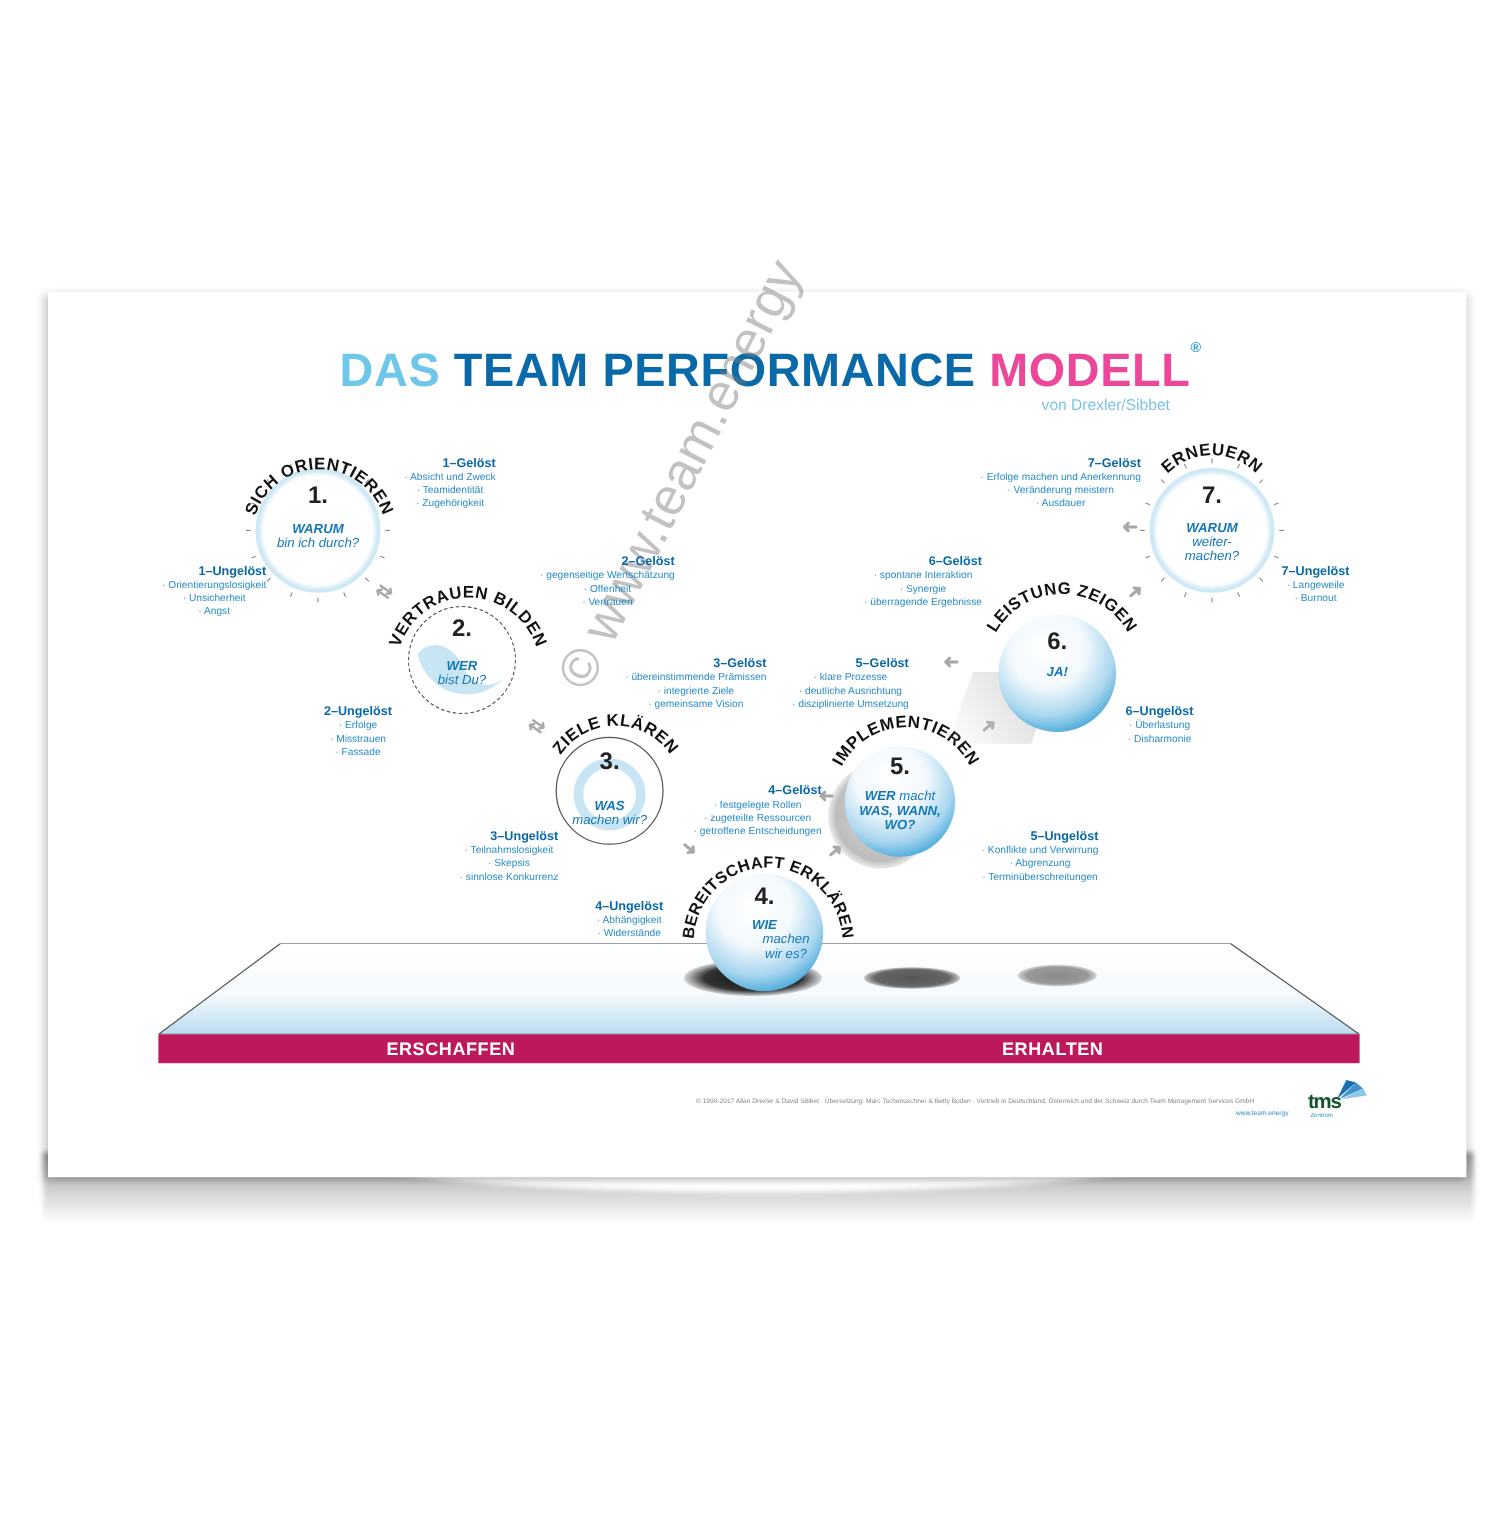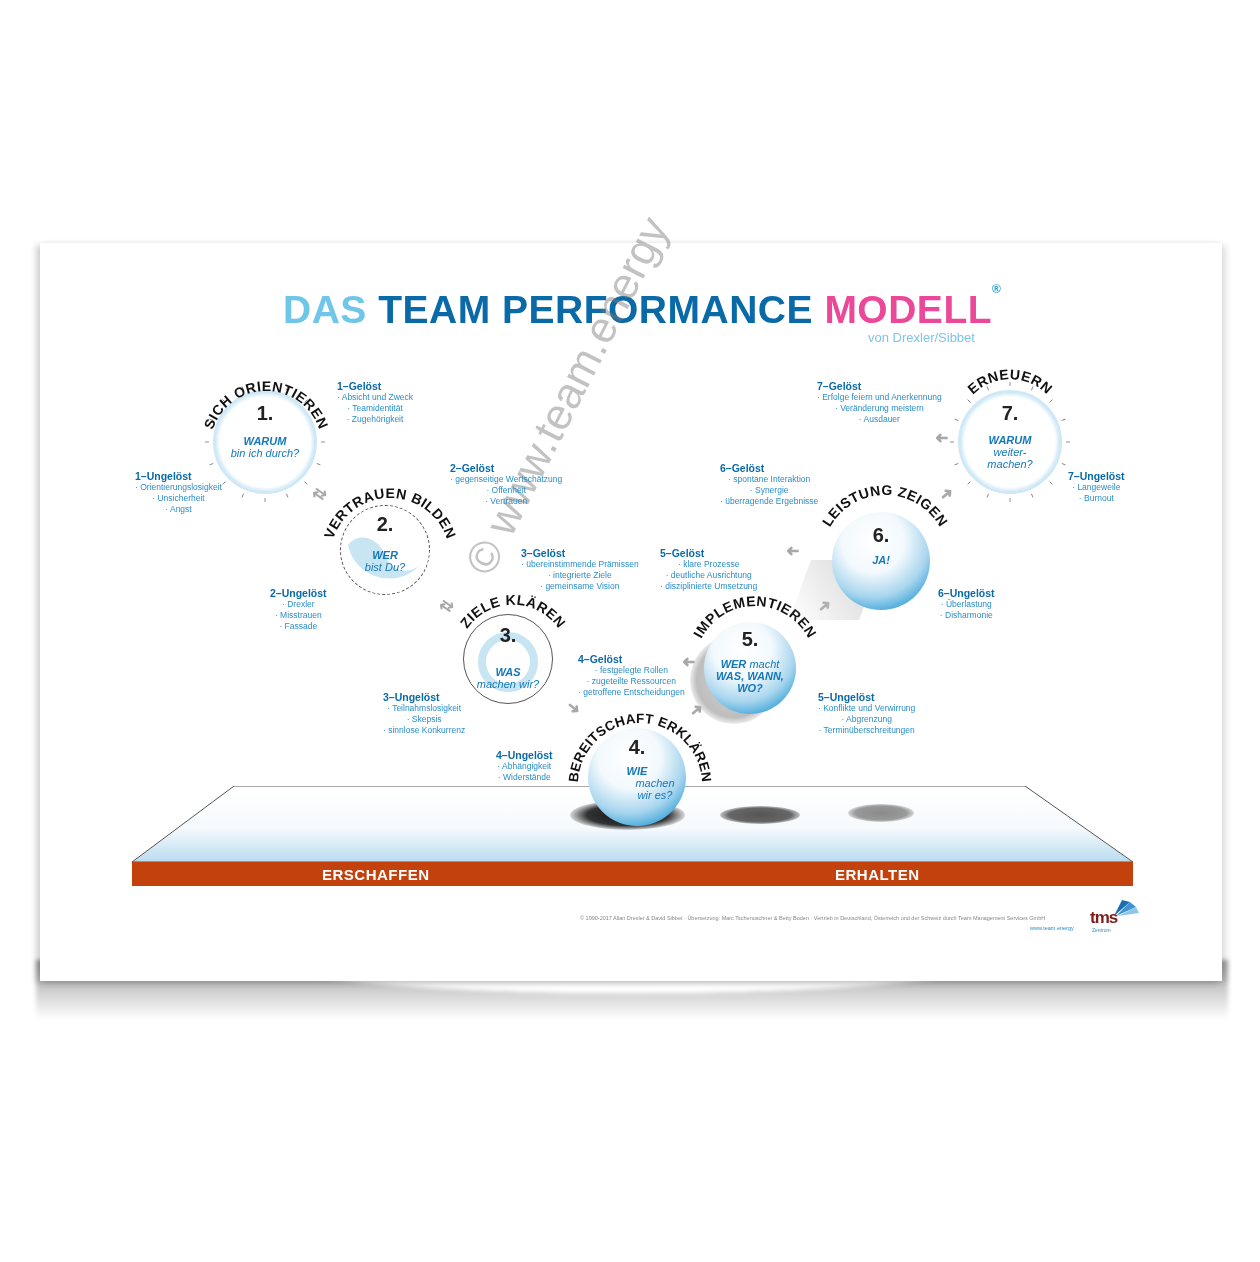--- a/index.html
+++ b/index.html
@@ -10,36 +10,36 @@
     filter: blur(2px); }
   .poster { position:absolute; left:40px; top:243px; width:1182px; height:738px; background:#fff;
     box-shadow: -4px 2px 6px rgba(0,0,0,0.18), 4px 2px 6px rgba(0,0,0,0.12); }
   .title { position:absolute; left:283px; top:288px; font-weight:bold; font-size:39px; letter-spacing:0.5px; white-space:nowrap; }
   .t-light { color:#6ec6e8; }
   .t-dark { color:#0a6aa8; }
   .t-mid { color:#ec4899; }
   .t-reg { font-size:12px; vertical-align:top; position:relative; top:-6px; color:#2a9fd6; }
   .subtitle { position:absolute; left:868px; top:330px; font-size:13px; color:#7fc3e6; }
   .abs { position:absolute; }
-  .lbl-head { font-weight:bold; font-size:10.5px; color:#0a6aa8; line-height:12px; }
+  .lbl-head { font-weight:bold; font-size:10.5px; color:#0a6aa8; line-height:12px;text-align:right; }
   .lbl-item { font-size:8.5px; color:#2a8dc8; line-height:11px; white-space:nowrap;text-align:center; }
   .stage-num { position:absolute; font-weight:bold; font-size:20px; color:#222; text-align:center; width:100%; }
   .stage-q { position:absolute; font-style:italic; font-size:11px; color:#1478b8; text-align:center; width:100%; line-height:12px; }
   .stage-q b { font-weight:bold; }
   .ring { position:absolute; border-radius:50%; box-sizing:border-box; }
   .sphere { position:absolute; border-radius:50%;
     background: radial-gradient(circle at 42% 30%, #ffffff 0%, #f3f9fd 35%, #a9d6ee 62%, #2f9ed6 85%, #1478b8 100%); }
   .arc-text { position:absolute; overflow:visible; }
-  .band { position:absolute; left:132px; top:862px; width:1001px; height:24px; background:#c2410c; }
+  .band { position:absolute; left:132px; top:862px; width:1001px; height:24px; background:#be185d; }
   .band span { position:absolute; top:4px; font-weight:bold; font-size:15px; color:#fff; letter-spacing:0.5px; }
   .platform { position:absolute; left:132px; top:786px; width:1001px; height:76px; }
   .footer { position:absolute; left:580px; top:915px; font-size:5.5px; color:#888; white-space:nowrap; }
   .footer-url { position:absolute; left:1030px; top:925px; font-size:5.5px; color:#2a8dc8; }
   .logo { position:absolute; left:1090px; top:898px; width:50px; height:40px; }
-  .logo-tms { position:absolute; left:0; top:10px; font-weight:bold; font-size:17px; color:#7f1d1d; letter-spacing:-1px; }
+  .logo-tms { position:absolute; left:0; top:10px; font-weight:bold; font-size:17px; color:#14532d; letter-spacing:-1px; }
   .logo-sub { position:absolute; left:2px; top:29px; font-size:5px; color:#2a8dc8; }
   .arrow { position:absolute; color:#a8a8a8; font-size:16px; font-weight:bold; line-height:16px; }
   .shadow-ellipse { position:absolute; border-radius:50%; }
   .watermark { position:absolute; left:455px; top:560px; font-size:44px; color:rgba(120,120,120,0.45); transform:rotate(-63deg); transform-origin:left top; white-space:nowrap; font-family:"Liberation Sans", sans-serif; }
 </style>
 </head>
 <body>
 
 <div class="poster-shadow"></div>
 <div class="poster"></div>
@@ -140,21 +140,21 @@
   <text font-family="Liberation Sans, sans-serif" font-weight="bold" font-size="14" fill="#111" letter-spacing="0.5"><textPath href="#arc2" startOffset="50%" text-anchor="middle">VERTRAUEN BILDEN</textPath></text>
 </svg>
 <div class="abs" style="left:450px;top:462px;">
   <div class="lbl-head">2–Gelöst</div>
   <div class="lbl-item">· gegenseitige Wertschätzung</div>
   <div class="lbl-item">· Offenheit</div>
   <div class="lbl-item">· Vertrauen</div>
 </div>
 <div class="abs" style="left:270px;top:587px;">
   <div class="lbl-head">2–Ungelöst</div>
-  <div class="lbl-item">· Drexler</div>
+  <div class="lbl-item">· Erfolge</div>
   <div class="lbl-item">· Misstrauen</div>
   <div class="lbl-item">· Fassade</div>
 </div>
 
 <div class="arrow" style="left:440px;top:598px;transform:rotate(35deg);">⇄</div>
 
 <div class="abs" style="left:463px;top:614px;width:90px;height:90px;">
   <div class="ring" style="left:0;top:0;width:90px;height:90px;border:1px solid #555;"></div>
   <div class="ring" style="left:15px;top:18px;width:60px;height:60px;border:8px solid #c8e5f4;"></div>
   <div class="stage-num" style="top:10px;">3.</div>
@@ -304,21 +304,21 @@
   </div>
 </div>
 <svg class="arc-text" style="left:940px;top:362px;" width="140" height="60" viewBox="0 0 140 60">
   <defs>
       <path id="arc7" d="M 20 55 A 52 52 0 0 1 120 55"></path>
     </defs>
   <text font-family="Liberation Sans, sans-serif" font-weight="bold" font-size="14" fill="#111" letter-spacing="0.5"><textPath href="#arc7" startOffset="50%" text-anchor="middle">ERNEUERN</textPath></text>
 </svg>
 <div class="abs" style="left:817px;top:380px;">
   <div class="lbl-head">7–Gelöst</div>
-  <div class="lbl-item">· Erfolge feiern und Anerkennung</div>
+  <div class="lbl-item">· Erfolge machen und Anerkennung</div>
   <div class="lbl-item">· Veränderung meistern</div>
   <div class="lbl-item">· Ausdauer</div>
 </div>
 <div class="abs" style="left:1068px;top:470px;">
   <div class="lbl-head">7–Ungelöst</div>
   <div class="lbl-item">· Langeweile</div>
   <div class="lbl-item">· Burnout</div>
 </div>
 
 <div class="footer">© 1990-2017 Allan Drexler &amp; David Sibbet · Übersetzung: Marc Tschenuschner &amp; Betty Boden · Vertrieb in Deutschland, Österreich und der Schweiz durch Team Management Services GmbH</div>

